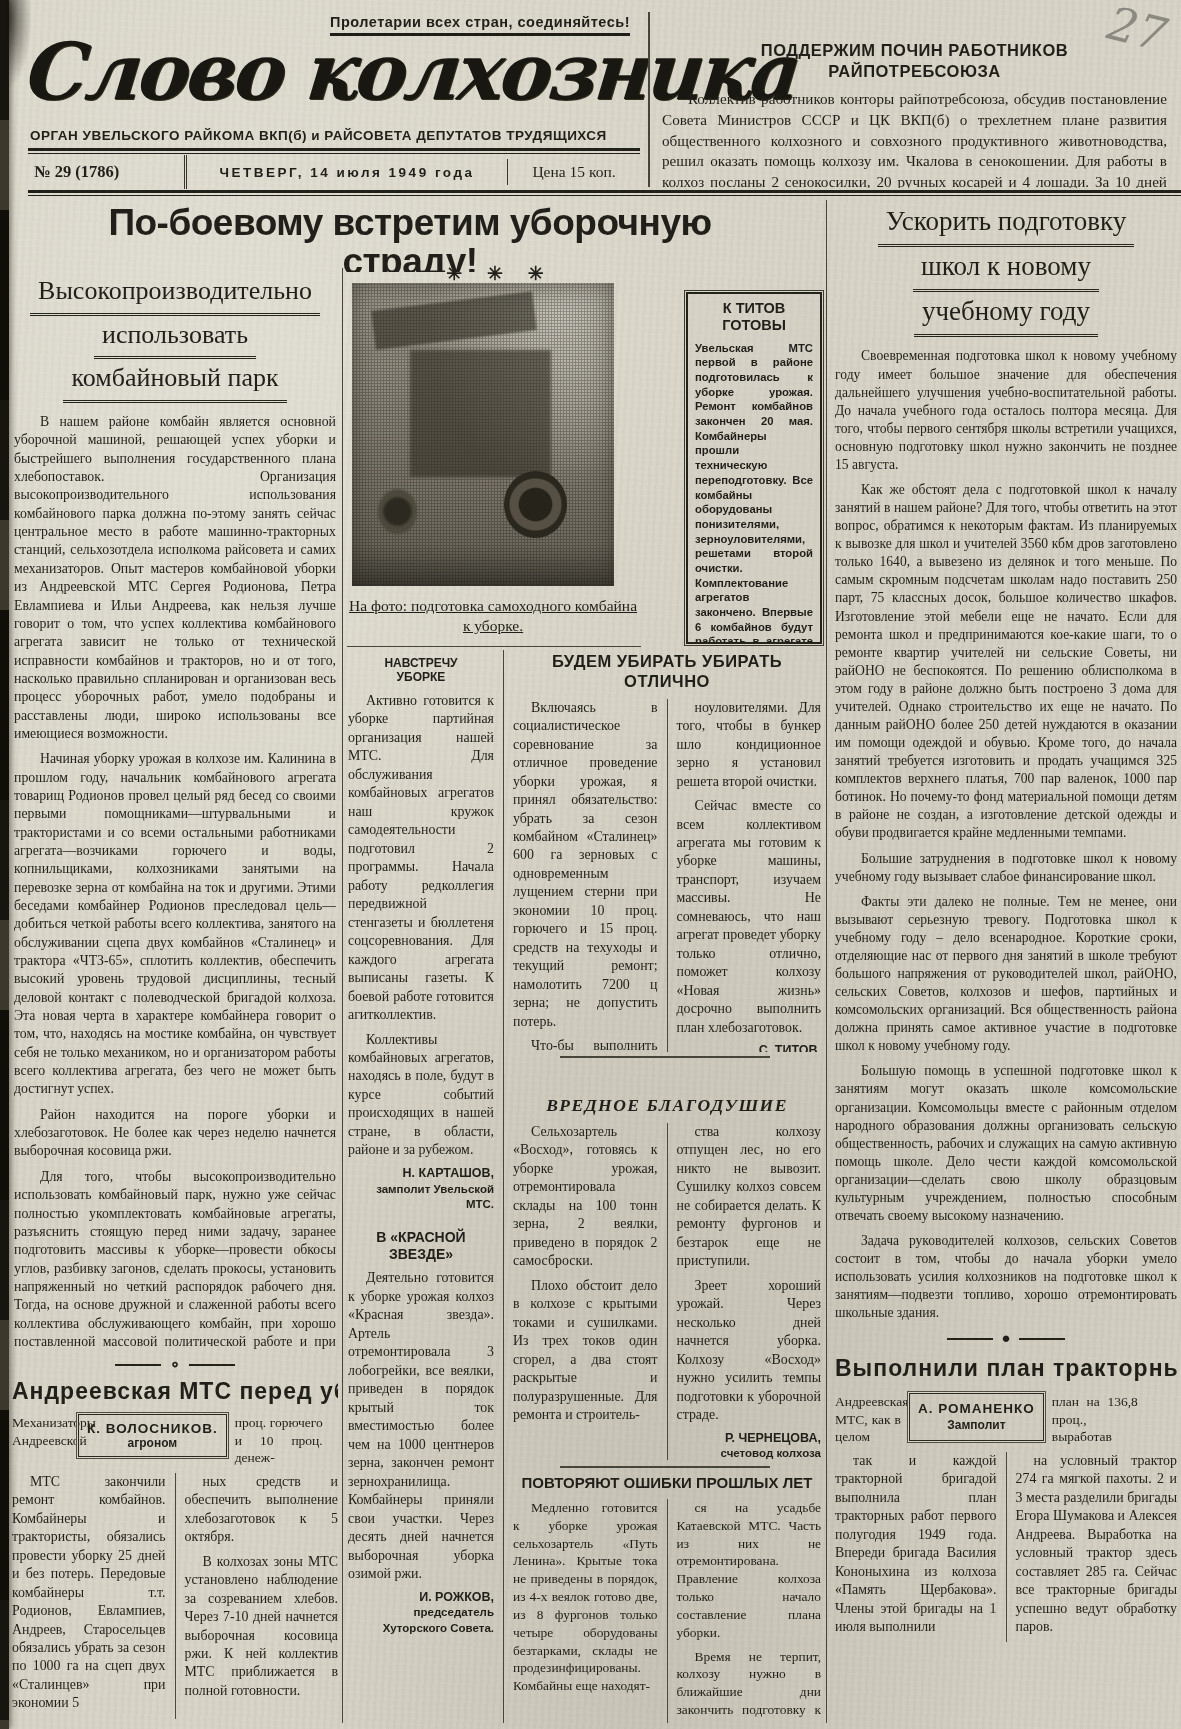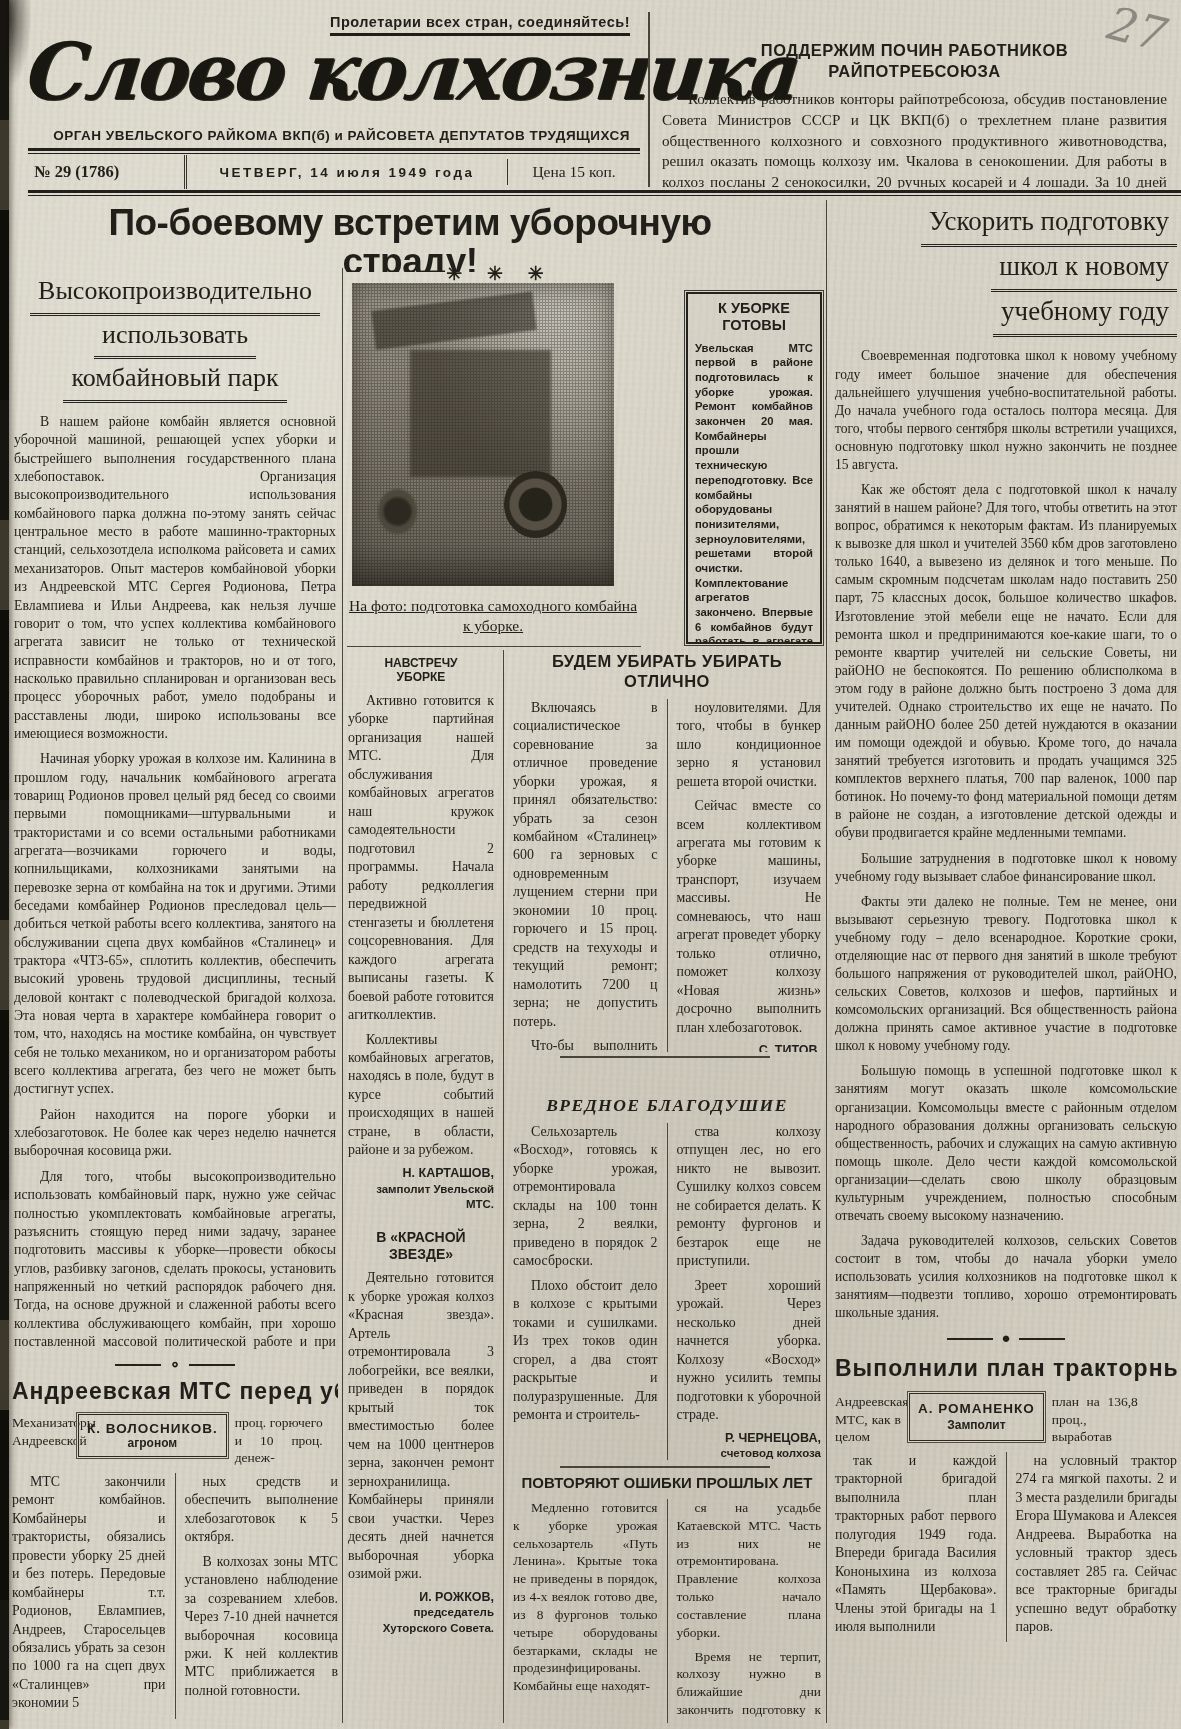--- a/index.html
+++ b/index.html
@@ -27,21 +27,21 @@
   .rule-heavy{position:absolute;height:3px;border-top:3px solid #21201a;border-bottom:1px solid #21201a;padding-top:2px;box-sizing:border-box;}
   .sig{text-align:right;font-weight:bold;font-family:"Liberation Sans",sans-serif;font-size:12.5px;line-height:1.25;margin-top:4px;}
   .sig .role{font-weight:bold;font-size:11.5px;}
   .u2{display:inline-block;border-bottom:3px double #25241d;padding:0 8px 3px;}
 
   
   .slogan{position:absolute;left:330px;top:14px;font-weight:bold;font-size:14.5px;letter-spacing:.5px;border-bottom:3px solid #1e1d17;padding-bottom:3px;}
   .mast-title{position:absolute;left:28px;top:26px;width:600px;font-family:"DejaVu Serif",serif;font-style:italic;font-weight:bold;
     font-size:77px;letter-spacing:-3px;transform:skewX(-6deg) scaleY(1.02);white-space:nowrap;color:#181711;
     text-shadow:1px 1px 0 #33301f;}
-  .mast-sub{position:absolute;left:30px;top:128px;width:600px;text-align:right;font-weight:bold;font-size:13.5px;letter-spacing:.5px;}
+  .mast-sub{position:absolute;left:30px;top:128px;width:600px;text-align:left;font-weight:bold;font-size:13.5px;letter-spacing:.5px;}
   .mast-rule{position:absolute;left:28px;top:148px;width:612px;}
   .issue-row{position:absolute;left:28px;top:155px;width:612px;height:34px;display:flex;align-items:center;}
   .issue-no{width:150px;font-weight:bold;font-size:16.5px;padding-left:6px;}
   .issue-date{flex:1;text-align:center;font-weight:bold;font-size:13.5px;letter-spacing:2.5px;
     border-left:3px double #35332a;border-right:0;height:100%;display:flex;align-items:center;justify-content:center;}
   .issue-price{width:132px;text-align:center;font-size:15.5px;border-left:1px solid #35332a;height:78%;display:flex;align-items:center;justify-content:center;}
   .pencil{position:absolute;left:1108px;top:2px;font-family:"DejaVu Serif",serif;font-style:italic;font-size:46px;color:#7e7d76;transform:rotate(14deg);opacity:.85;}
 
   
   .lead-title{font-weight:bold;font-size:16.5px;text-align:center;line-height:1.25;letter-spacing:.5px;margin:0 0 8px;}
@@ -141,30 +141,30 @@
     <div class="ph-roof"></div>
     <div class="ph-body"></div>
     <div class="ph-wheel"></div>
     <div class="ph-wheel2"></div>
     <div class="ph-ground"></div>
   </div>
   <div class="abs caption" style="left:347px;top:596px;width:292px;height:44px;text-decoration:underline;">На фото: подготовка самоходного комбайна к уборке.</div>
 
   <div class="hbox">
     <h4>
-      <span>К УБОРКЕ</span><br>
+      <span>К ТИТОВ</span><br>
       <span>ГОТОВЫ</span>
     </h4>
     <div class="b">Увельская МТС первой в районе подготовилась к уборке урожая. Ремонт комбайнов закончен 20 мая. Комбайнеры прошли техническую переподготовку. Все комбайны оборудованы понизителями, зерноуловителями, решетами второй очистки. Комплектование агрегатов закончено. Впервые 6 комбайнов будут работать в агрегате с лущильниками.</div>
 
   </div>
 
   <div class="vline" style="left:826px;top:200px;height:1523px;"></div>
   <div class="abs" style="left:835px;top:202px;width:342px;height:1521px;font-size:13.6px;line-height:1.33;">
-    <h2 class="ed-h" style="font-size:27px;text-align:right;">
+    <h2 class="ed-h" style="font-size:27px;">
       <span class="u2">Ускорить подготовку</span><br>
       <span class="u2">школ к новому</span><br>
       <span class="u2">учебному году</span>
     </h2>
     <p class="p">Своевременная подготовка школ к новому учебному году имеет большое значение для обеспечения дальнейшего улучшения учебно-воспитательной работы. До начала учебного года осталось полтора месяца. Для того, чтобы первого сентября школы встретили учащихся, основную подготовку школ нужно закончить не позднее 15 августа.</p>
     <p class="p">Как же обстоят дела с подготовкой школ к началу занятий в нашем районе? Для того, чтобы ответить на этот вопрос, обратимся к некоторым фактам. Из планируемых к вывозке для школ и учителей 3560 кбм дров заготовлено только 1640, а вывезено из делянок и того меньше. По самым скромным подсчетам школам надо поставить 250 парт, 75 классных досок, большое количество шкафов. Изготовление этой мебели еще не начато. Если для ремонта школ и предпринимаются кое-какие шаги, то о ремонте квартир учителей ни сельские Советы, ни райОНО не беспокоятся. По решению облисполкома в этом году в районе должно быть построено 3 дома для учителей. Однако строительство их еще не начато. По данным райОНО более 250 детей нуждаются в оказании им помощи одеждой и обувью. Кроме того, до начала занятий требуется изготовить и продать учащимся 325 комплектов верхнего платья, 700 пар валенок, 1000 пар ботинок. Но почему-то фонд материальной помощи детям в районе не создан, а изготовление детской одежды и обуви продвигается крайне медленными темпами.</p>
     <p class="p">Большие затруднения в подготовке школ к новому учебному году вызывает слабое финансирование школ.</p>
     <p class="p">Факты эти далеко не полные. Тем не менее, они вызывают серьезную тревогу. Подготовка школ к учебному году – дело всенародное. Короткие сроки, отделяющие нас от первого дня занятий в школе требуют большого напряжения от руководителей школ, райОНО, сельских Советов, колхозов и шефов, партийных и комсомольских организаций. Вся общественность района должна принять самое активное участие в подготовке школ к новому учебному году.</p>
     <p class="p">Большую помощь в успешной подготовке школ к занятиям могут оказать школе комсомольские организации. Комсомольцы вместе с районным отделом народного образования должны организовать сельскую общественность, рабочих и служащих на самую активную помощь школе. Дело чести каждой комсомольской организации—сделать свою школу образцовым культурным учреждением, полностью способным отвечать своему высокому назначению.</p>
     <p class="p">Задача руководителей колхозов, сельских Советов состоит в том, чтобы до начала уборки умело использовать усилия колхозников на подготовке школ к занятиям—подвезти топливо, хорошо отремонтировать школьные здания.</p>

